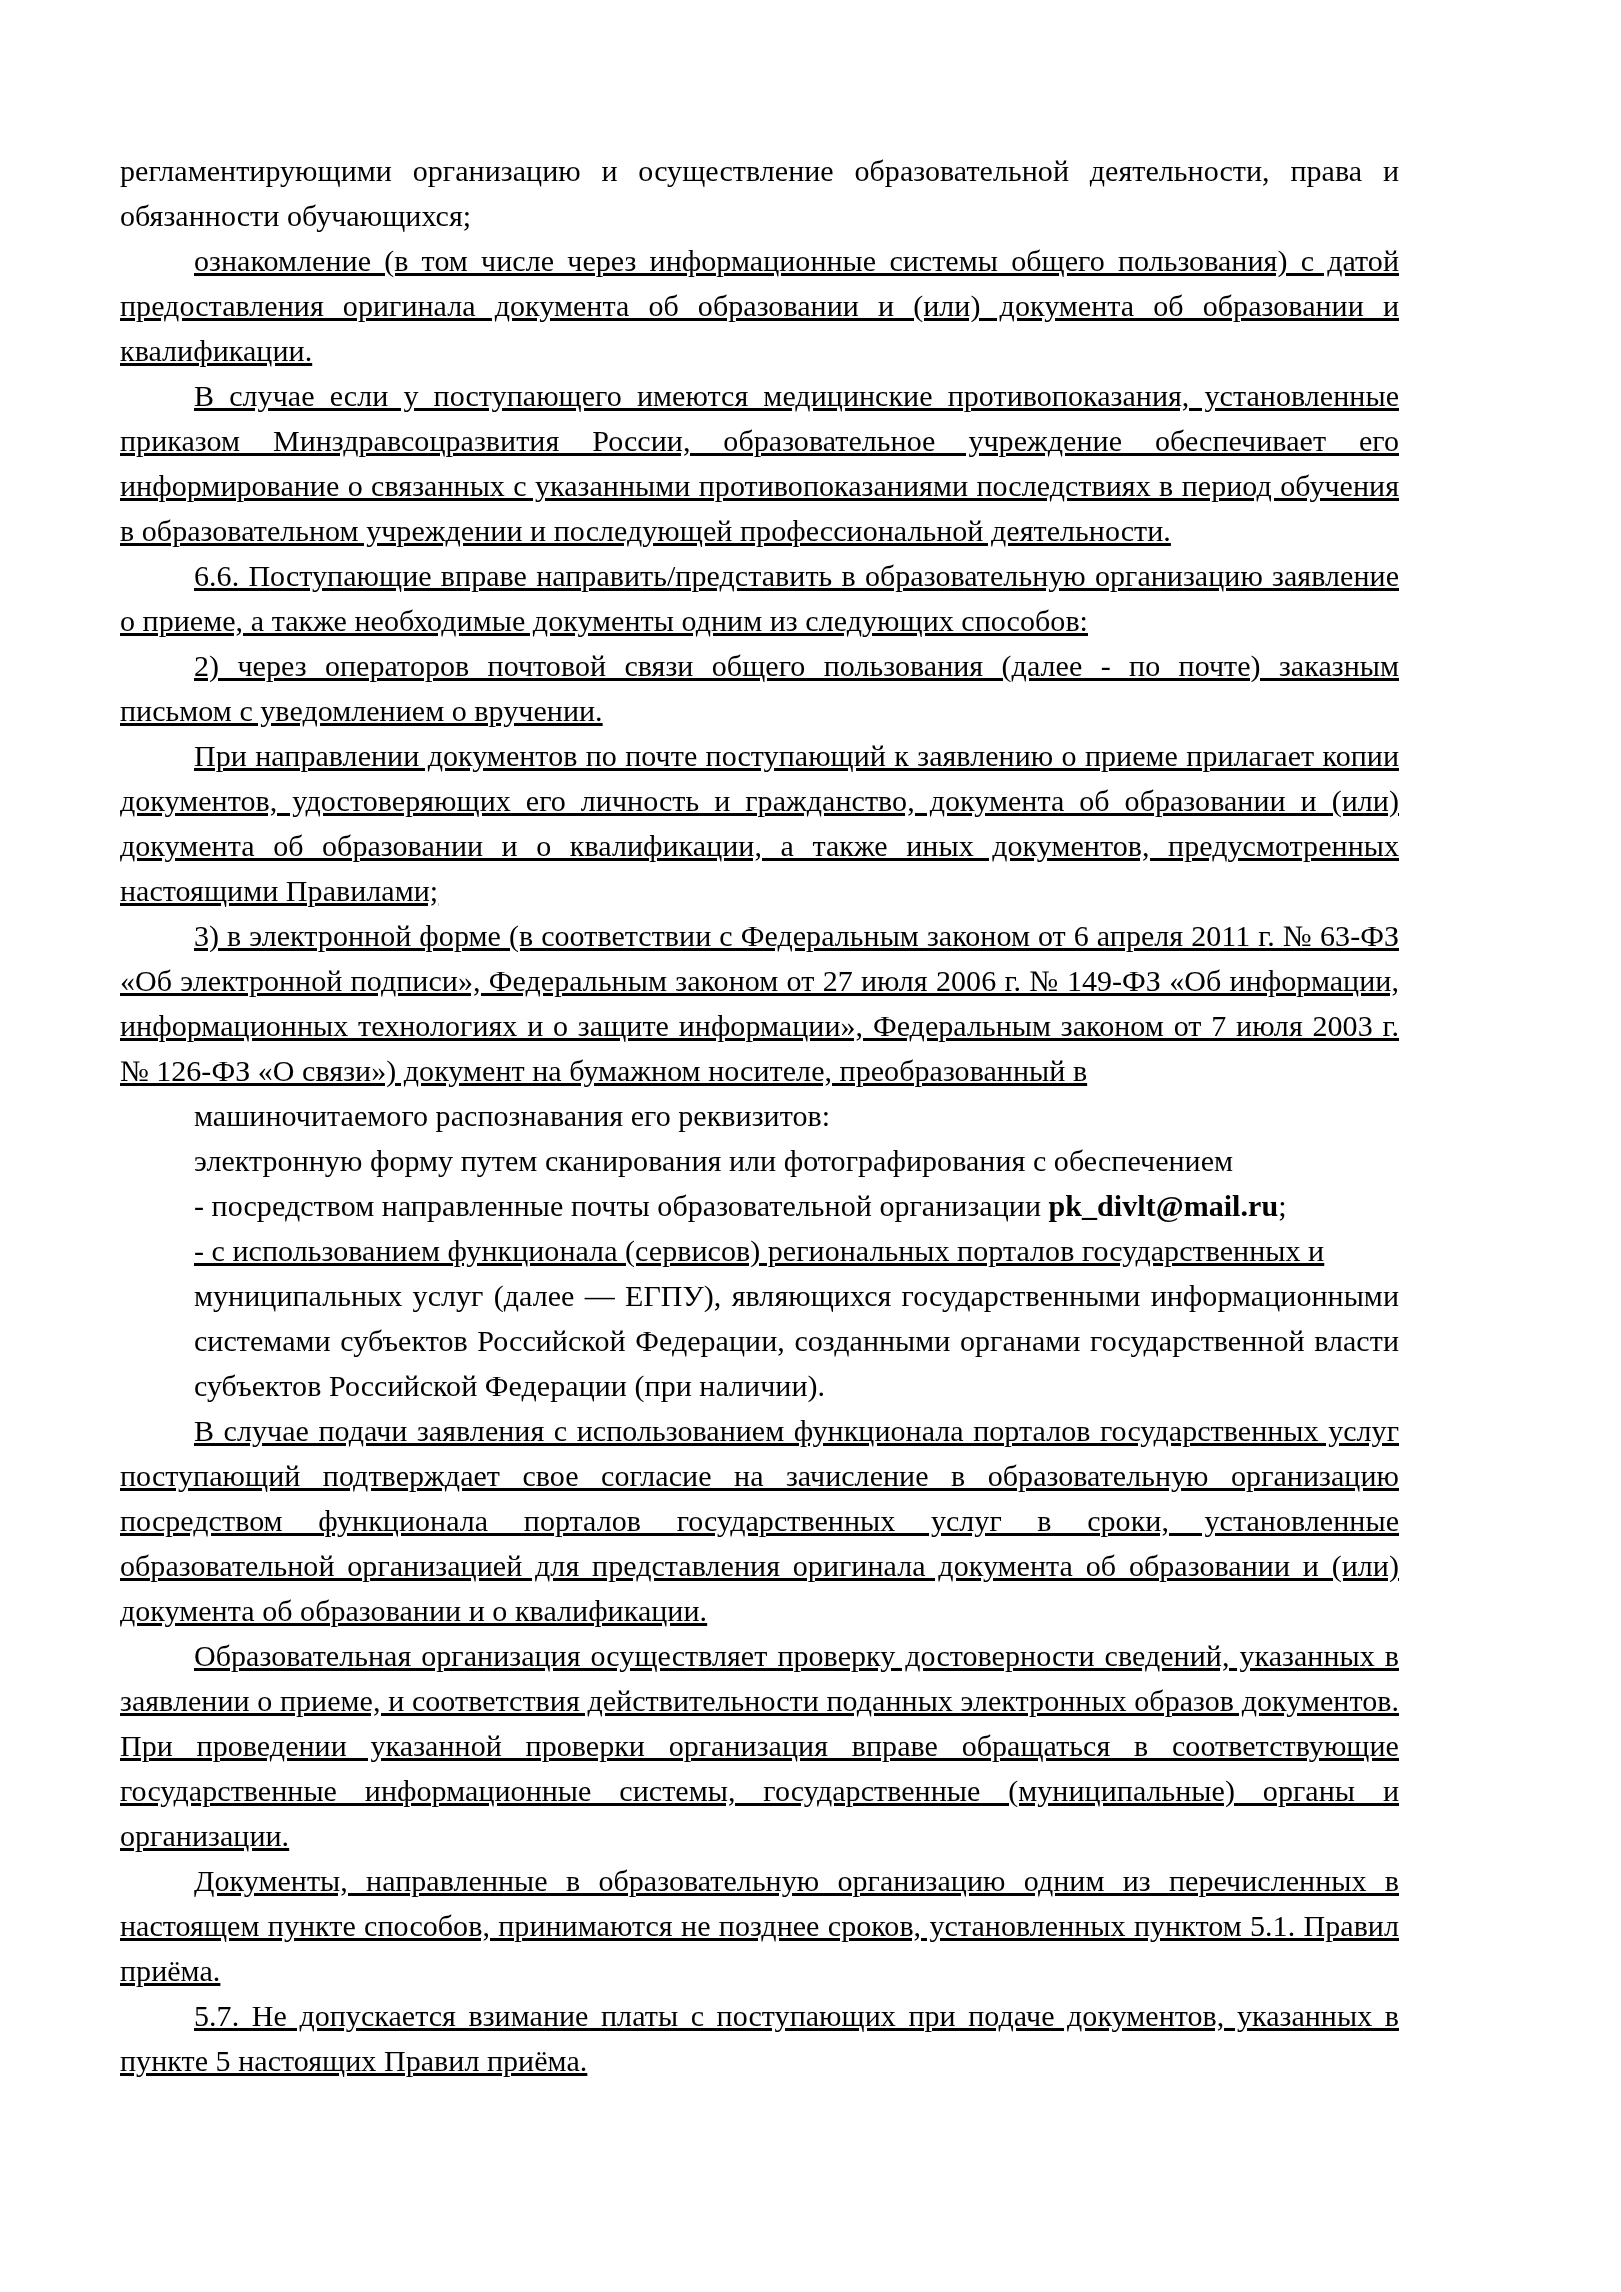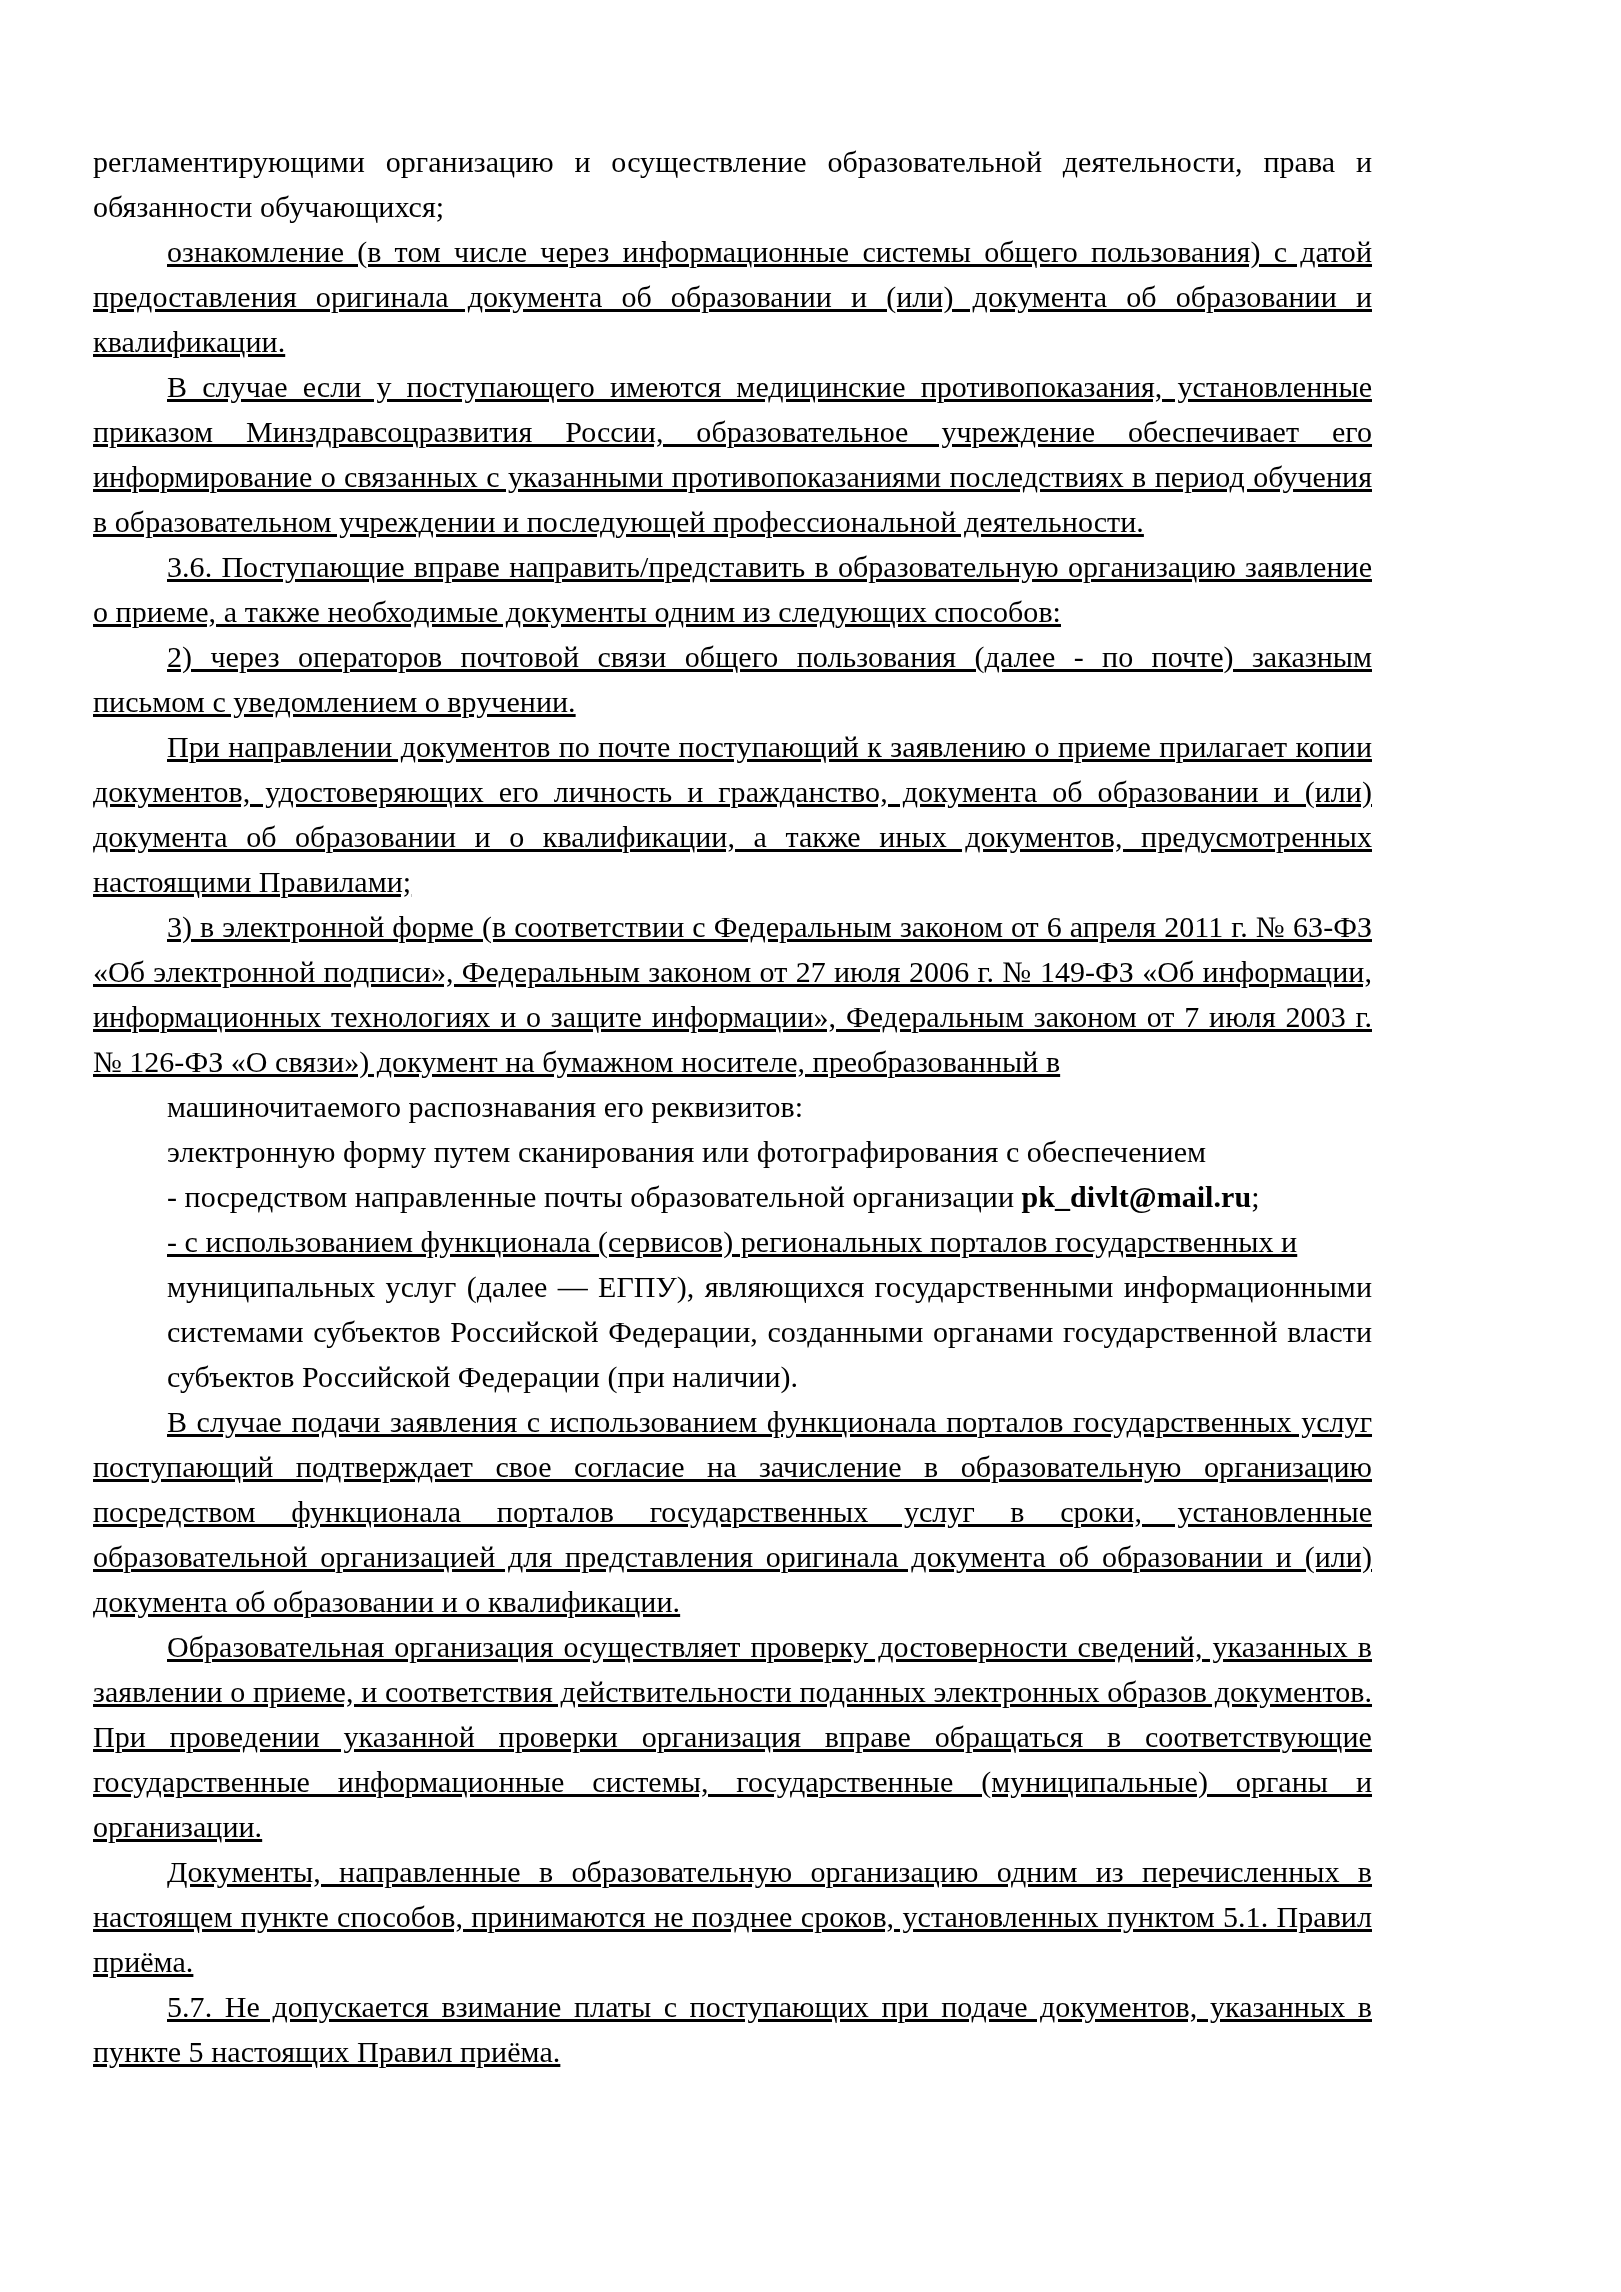--- a/index.html
+++ b/index.html
@@ -8,24 +8,24 @@
     background: #ffffff;
   }
   body {
     font-family: "Liberation Serif", "DejaVu Serif", serif;
     color: #000000;
   }
   .page {
     position: relative;
     width: 1621px;
     height: 2283px;
-    margin: 0 auto;
+    margin: 9px auto;
     background: #ffffff;
     box-sizing: border-box;
-    padding: 139px 115px 0 93px;
+    padding: 139px 115px 0 120px;
     overflow: hidden;
   }
   .doc-body {
     width: 1279px;
     font-size: 30px;
     line-height: 45px;
     text-align: justify;
     text-justify: inter-word;
     letter-spacing: 0.05px;
   }
@@ -69,21 +69,21 @@
 <div class="page">
   <div class="doc-body">
 
     <p class="para nostretch">регламентирующими организацию и осуществление образовательной деятельности, права и обязанности обучающихся;</p>
 
     <p class="ind nostretch">ознакомление (в том числе через информационные системы общего пользования) с датой предоставления оригинала документа об образовании и (или) документа об образовании и квалификации.</p>
 
 
     <p class="ind nostretch">В случае если у поступающего имеются медицинские противопоказания, установленные приказом Минздравсоцразвития России, образовательное учреждение обеспечивает его информирование о связанных с указанными противопоказаниями последствиях в период обучения в образовательном учреждении и последующей профессиональной деятельности.</p>
 
-    <p class="ind nostretch">3.6. Поступающие вправе направить/представить в образовательную организацию заявление о приеме, а также необходимые документы одним из следующих способов:</p>
+    <p class="ind nostretch">6.6. Поступающие вправе направить/представить в образовательную организацию заявление о приеме, а также необходимые документы одним из следующих способов:</p>
 
 
     <p class="ind nostretch">2) через операторов почтовой связи общего пользования (далее - по почте) заказным письмом с уведомлением о вручении.</p>
 
     <p class="ind nostretch">При направлении документов по почте поступающий к заявлению о приеме прилагает копии документов, удостоверяющих его личность и гражданство, документа об образовании и (или) документа об образовании и о квалификации, а также иных документов, предусмотренных настоящими Правилами;</p>
 
     <p class="ind nostretch">3) в электронной форме (в соответствии с Федеральным законом от 6 апреля 2011 г. № 63-ФЗ «Об электронной подписи», Федеральным законом от 27 июля 2006 г. № 149-ФЗ «Об информации, информационных технологиях и о защите информации», Федеральным законом от 7 июля 2003 г. № 126-ФЗ «О связи») документ на бумажном носителе, преобразованный в</p>
 
     <p class="tabbed">машиночитаемого распознавания его реквизитов:</p>
 

